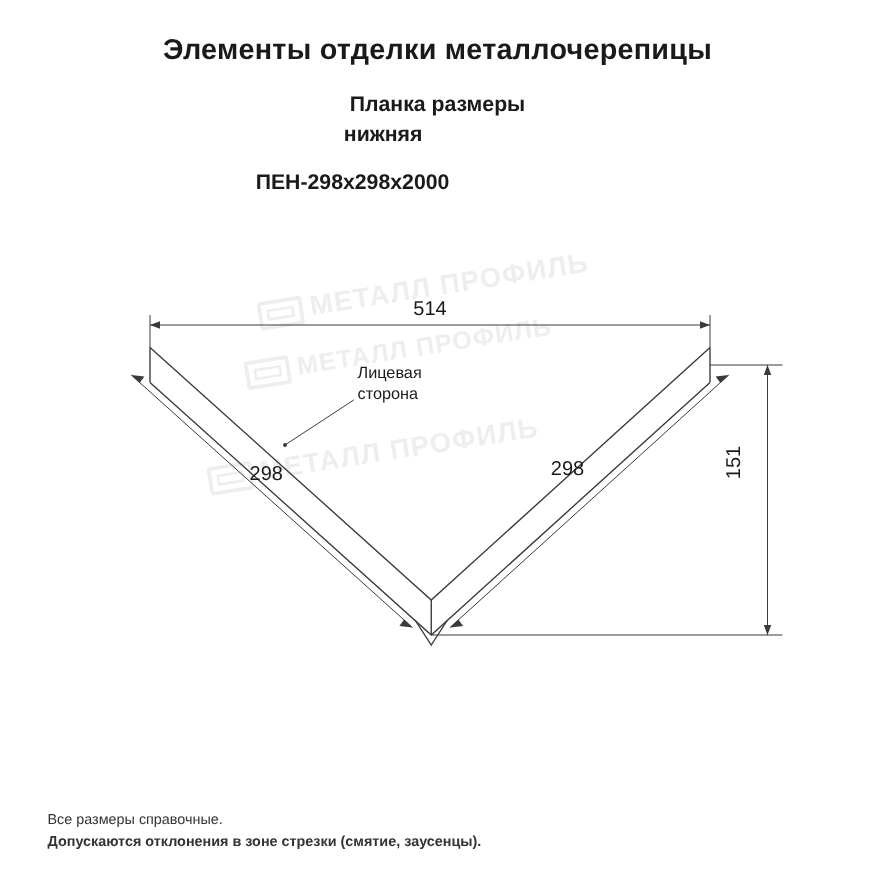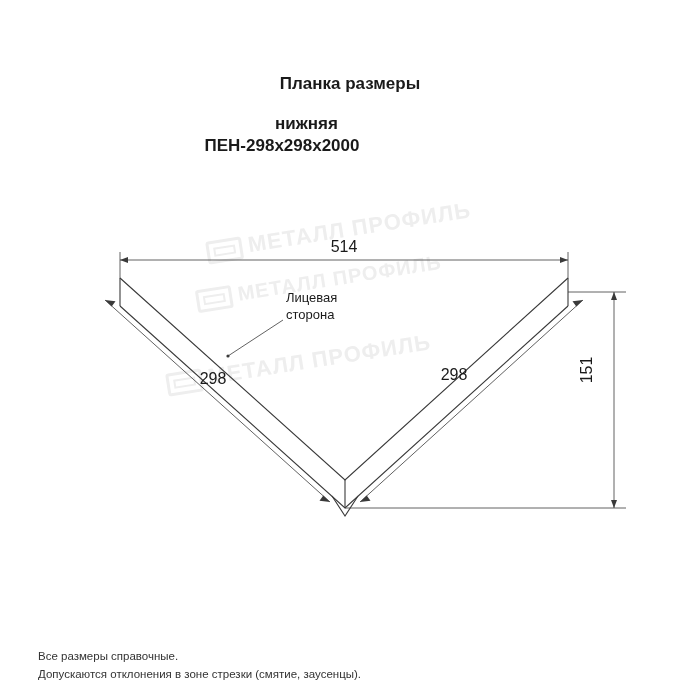--- a/index.html
+++ b/index.html
@@ -36,21 +36,20 @@
     font-weight: bold;
   }
   .title-sub2 {
     position: absolute;
     top: 98px;
     left: 0;
     width: 613px;
     text-align: center;
     font-size: 17px;
     font-weight: bold;
-    margin-top: 16px;
   }
   .title-code {
     position: absolute;
     top: 136px;
     left: 0;
     width: 564px;
     text-align: center;
     font-size: 17px;
     font-weight: bold;
   }
@@ -62,21 +61,21 @@
     height: 380px;
   }
   .footer {
     position: absolute;
     left: 18px;
     font-size: 11.5px;
     color: #333333;
     margin-left: 20px;
   }
   .footer.l1 { top: 650px; }
-  .footer.l2 { top: 668px; }
+  .footer.l2 { top: 668px; font-weight: bold; }
   .wm {
     position: absolute;
     color: #eeeeee;
     font-weight: bold;
     font-family: "Liberation Sans", sans-serif;
     font-size: 22px;
     letter-spacing: 1px;
     white-space: nowrap;
     pointer-events: none;
   }
@@ -99,20 +98,21 @@
   }
   .wm1 { top: 218px; left: 205px; transform: rotate(-9deg); }
   .wm2 { top: 270px; left: 195px; transform: rotate(-9deg); font-size: 20px; }
   .wm3 { top: 350px; left: 165px; transform: rotate(-9deg); }
 </style>
 </head>
 <body>
 
 <div id="page">
 
+  <div class="title-main">Элементы отделки металлочерепицы</div>
   <div class="title-sub1">Планка размеры</div>
   <div class="title-sub2">нижняя</div>
   <div class="title-code">ПЕН-298х298х2000</div>
 
   <div class="wm wm1">
     <span class="wmbox"></span><span>МЕТАЛЛ ПРОФИЛЬ</span>
   </div>
   <div class="wm wm2">
     <span class="wmbox"></span><span>МЕТАЛЛ ПРОФИЛЬ</span>
   </div>

